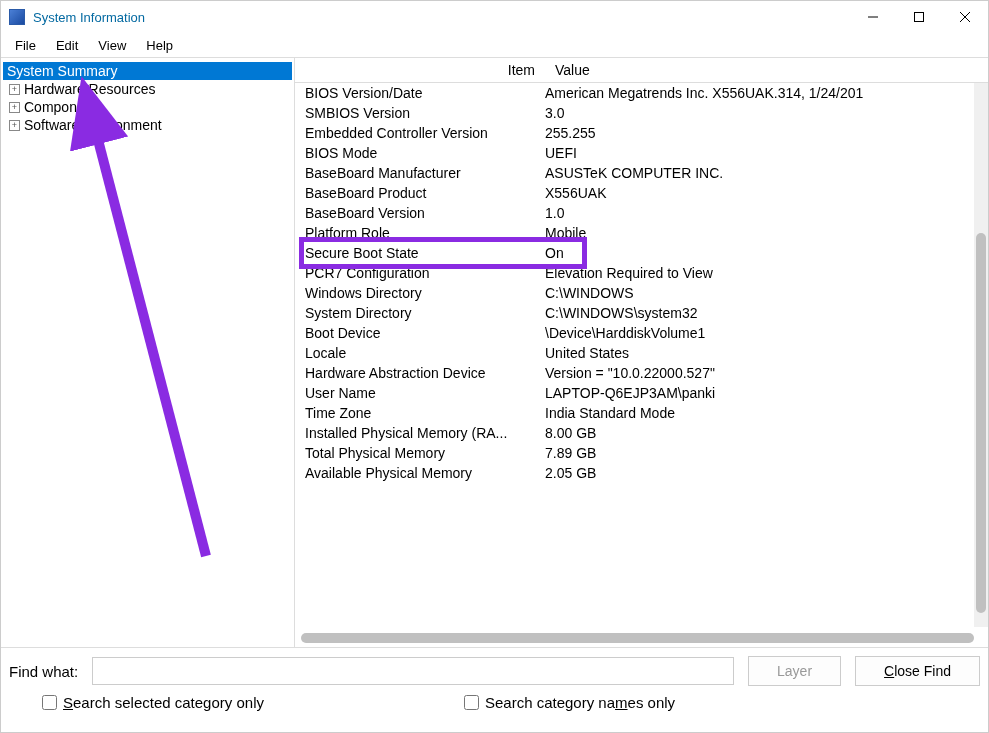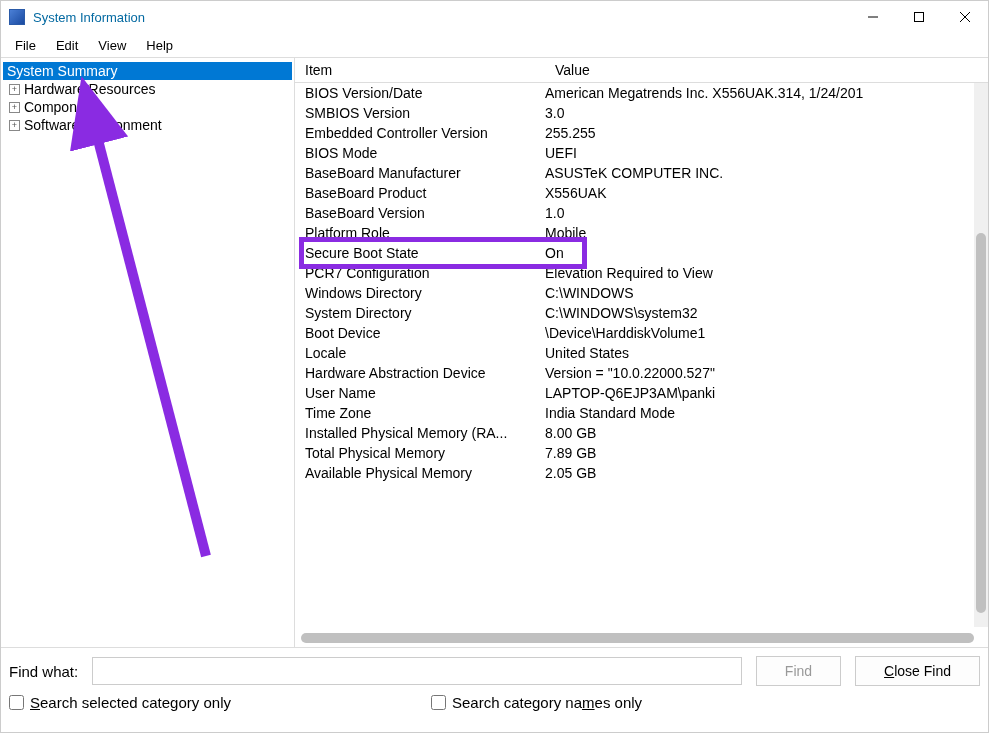--- a/index.html
+++ b/index.html
@@ -14,37 +14,37 @@
 .menu-item { padding: 2px 10px; cursor: pointer; }
 .content { flex: 1; display: flex; border-top: 1px solid #ddd; min-height: 0; }
 .tree-panel { width: 294px; border-right: 1px solid #ddd; padding: 4px 2px; overflow: auto; }
 .tree-node { display: flex; align-items: center; font-size: 14px; padding: 1px 4px; cursor: pointer; }
 .tree-node.selected { background: #0078d4; color: #fff; }
 .tree-expand { width: 11px; height: 11px; border: 1px solid #888; display: inline-flex; align-items: center; justify-content: center; font-size: 9px; line-height: 1; margin-right: 4px; color: #555; background: #fff; }
 .tree-node.child { padding-left: 6px; }
 .details-panel { flex: 1; display: flex; flex-direction: column; min-width: 0; }
 .details-header { display: flex; font-size: 14px; border-bottom: 1px solid #ddd; }
 .details-header .col { padding: 4px 10px; }
-.details-header .col.item { width: 250px; }
+.details-header .col.item { width: 250px; text-align: right; }
 .details-header .col.value { flex: 1; }
 .details-body { flex: 1; overflow: hidden; position: relative; }
 .row { display: flex; font-size: 14px; padding: 2px 0; }
 .row .item { width: 250px; padding-left: 10px; white-space: nowrap; overflow: hidden; text-overflow: ellipsis; }
 .row .value { flex: 1; padding-left: 0; white-space: nowrap; overflow: hidden; text-overflow: ellipsis; }
 .highlight-box { position: absolute; left: 4px; width: 288px; height: 32px; border: 5px solid #8a2be2; z-index: 5; pointer-events: none; }
 .vscroll { position: absolute; right: 0; top: 0; bottom: 20px; width: 14px; background: #f0f0f0; }
 .vscroll-thumb { position: absolute; right: 2px; top: 150px; width: 10px; height: 380px; background: #c0c0c0; border-radius: 5px; }
 .hscroll { position: absolute; left: 6px; right: 14px; bottom: 4px; height: 10px; background: #c0c0c0; border-radius: 5px; }
 .bottom-bar { border-top: 1px solid #ddd; padding: 8px 8px 21px 8px; }
 .find-row { display: flex; align-items: center; gap: 14px; margin-bottom: 8px; }
 .find-label { font-size: 15px; }
 .find-input { flex: 1; height: 28px; border: 1px solid #ccc; padding: 0 6px; font-size: 14px; }
 .btn { height: 30px; padding: 0 28px; border: 1px solid #ccc; background: #fdfdfd; font-size: 14px; cursor: pointer; }
 .btn:disabled { color: #999; }
-.checks-row { display: flex; gap: 200px; font-size: 15px; }
+.checks-row { display: flex; gap: 200px; font-size: 15px; margin-left: 33px; }
 .chk { display: flex; align-items: center; gap: 6px; }
 .chk input { width: 15px; height: 15px; }
 .arrow { position: absolute; left: 6px; top: 6px; width: 300px; height: 560px; pointer-events: none; z-index: 10; }
 </style>
 </head>
 <body>
 
 <div class="window">
 
   <div class="titlebar">
@@ -198,21 +198,21 @@
         <div class="hscroll"></div>
       <div class="highlight-box" style="top: 154px;"></div>
         </div>
     </div>
   </div>
 
   <div class="bottom-bar">
     <div class="find-row">
       <span class="find-label">Find what:</span>
       <input class="find-input" type="text" value="" style="">
-      <button class="btn" disabled="">Find</button>
+      <button class="btn" disabled="">Layer</button>
       <button class="btn"><span style="text-decoration:underline">C</span><span id="cf-rest">lose Find</span></button>
     </div>
     <div class="checks-row">
       <label class="chk">
         <input type="checkbox" style="">
         <span><span style="text-decoration:underline">S</span><span id="ss-rest">earch selected category only</span></span>
       </label>
       <label class="chk">
         <input type="checkbox" style="">
         <span>Search category na<span style="text-decoration:underline">m</span><span id="sn-rest">es only</span></span>

